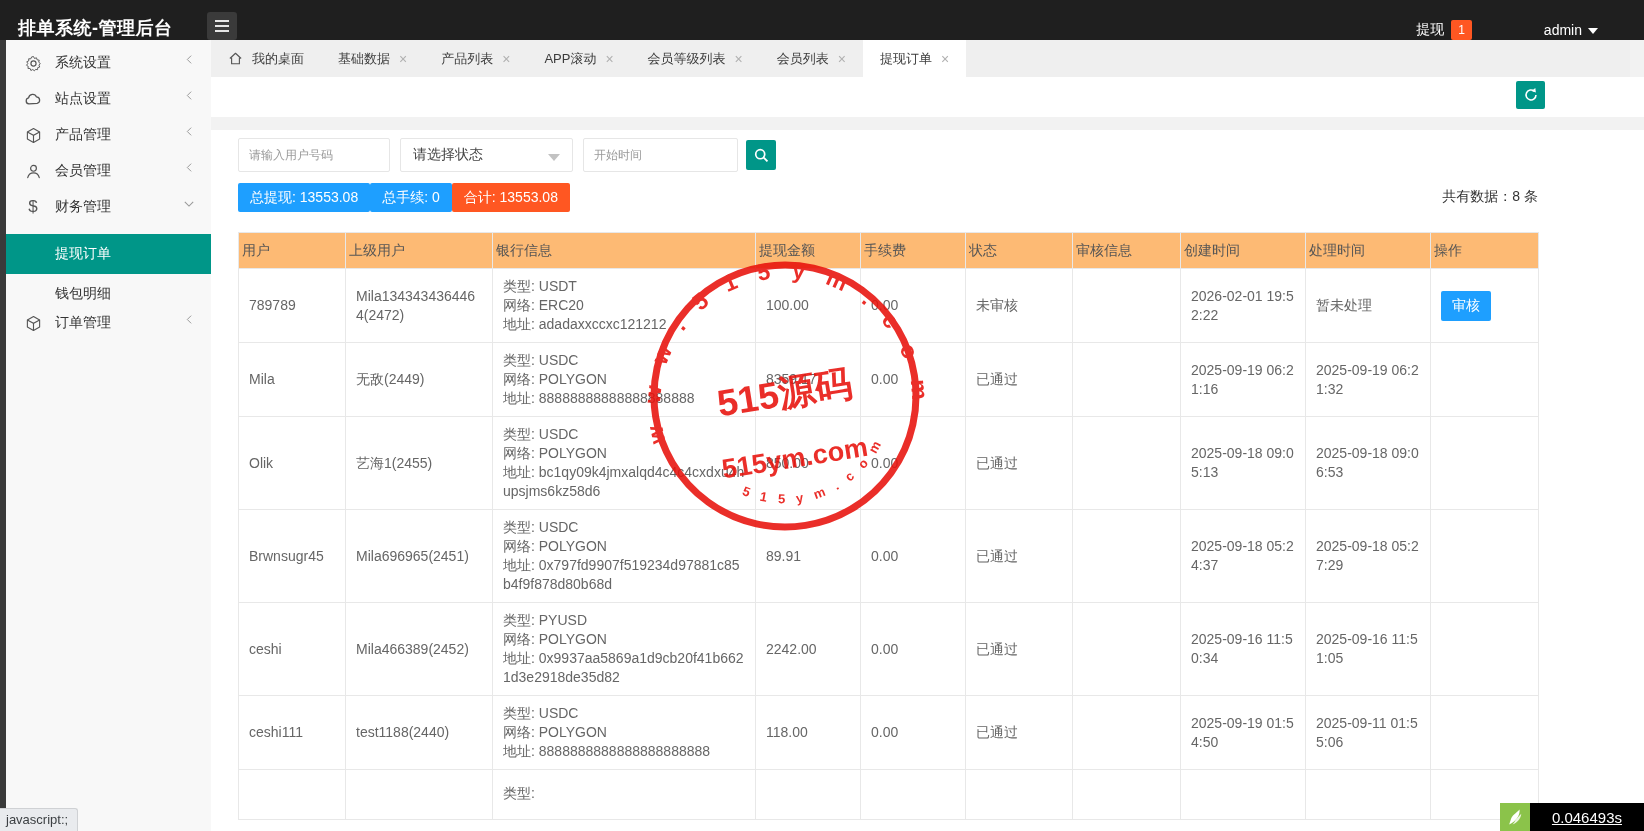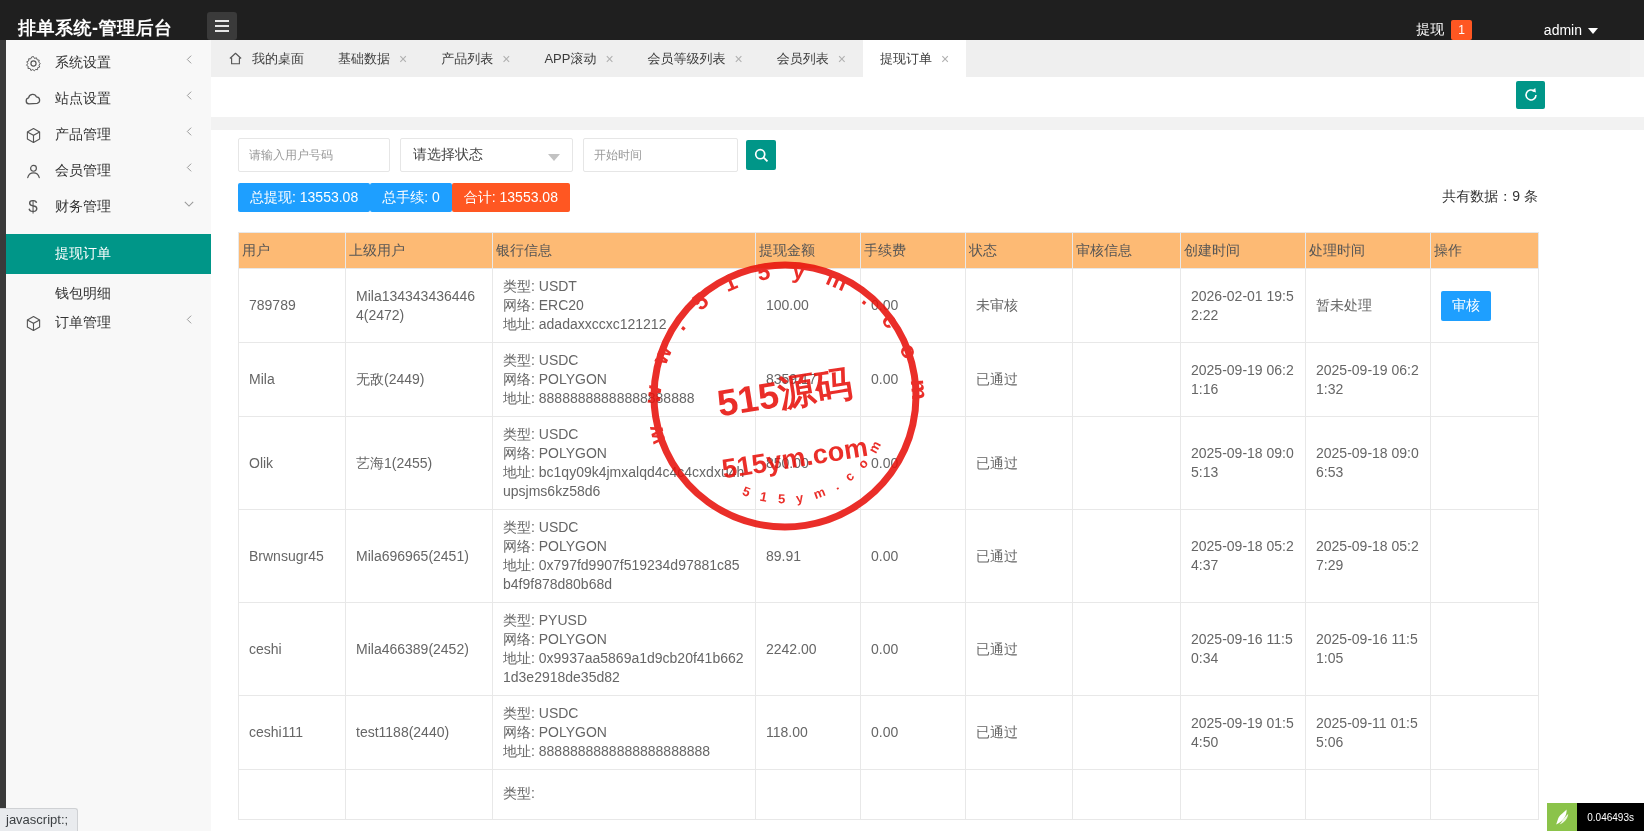--- a/index.html
+++ b/index.html
@@ -58,21 +58,21 @@
   .bankline { line-height:19px; word-break:break-all; }
   .wrapcell { word-break:break-all; }
   .audit-btn { display:inline-block; background:#1e9fff; color:#fff; font-size:14px; padding:6px 11px; border:none; border-radius:2px; cursor:pointer; }
   tr.partial td { height:50px; vertical-align:top; padding-top:14px; }
   
   .stamp { position:absolute; left:635px; top:246px; z-index:40; opacity:.88; pointer-events:none; }
   
   .status-left { position:absolute; left:0; bottom:0; background:#e9ebee; border:1px solid #cfd1d4; border-left:none; border-bottom:none; border-top-right-radius:3px; padding:3px 9px 4px 6px; font-size:13px; color:#3c4043; z-index:60; }
   .debug-widget { position:absolute; right:0; bottom:0; display:flex; align-items:stretch; height:28px; z-index:60; }
   .tp-icon { width:30px; background:#8bc34a; display:flex; align-items:center; justify-content:center; cursor:pointer; }
-  .tp-time { background:#000; color:#fff; font-size:10px; display:flex; align-items:center; padding:0 10px; }
+  .tp-time { background:#000; color:#fff; font-size:15px; display:flex; align-items:center; padding:0 22px;text-decoration:underline; }
 </style>
 </head>
 <body>
 
 <header class="topbar">
   <div class="brand">排单系统-管理后台</div>
   <button class="burger">
     <span class="bars">
         <i></i>
         <i></i>
@@ -238,21 +238,21 @@
         <circle cx="8.5" cy="8.5" r="5.3" fill="none" stroke="#fff" stroke-width="2"></circle>
         <line x1="12.6" y1="12.6" x2="17" y2="17" stroke="#fff" stroke-width="2.2"></line>
       </svg>
     </button>
   </div>
   <div class="stats" id="stats-row">
       <button class="stat-btn" style="background: rgb(30, 159, 255);">总提现: 13553.08</button>
       <button class="stat-btn" style="background: rgb(30, 159, 255);">总手续: 0</button>
       <button class="stat-btn" style="background: rgb(255, 87, 34);">合计: 13553.08</button>
     </div>
-  <div class="summary">共有数据：9 条</div>
+  <div class="summary">共有数据：8 条</div>
   <table class="grid">
     <colgroup id="grid-cols">
         <col style="width: 107px;">
         <col style="width: 147px;">
         <col style="width: 263px;">
         <col style="width: 105px;">
         <col style="width: 105px;">
         <col style="width: 107px;">
         <col style="width: 108px;">
         <col style="width: 125px;">

